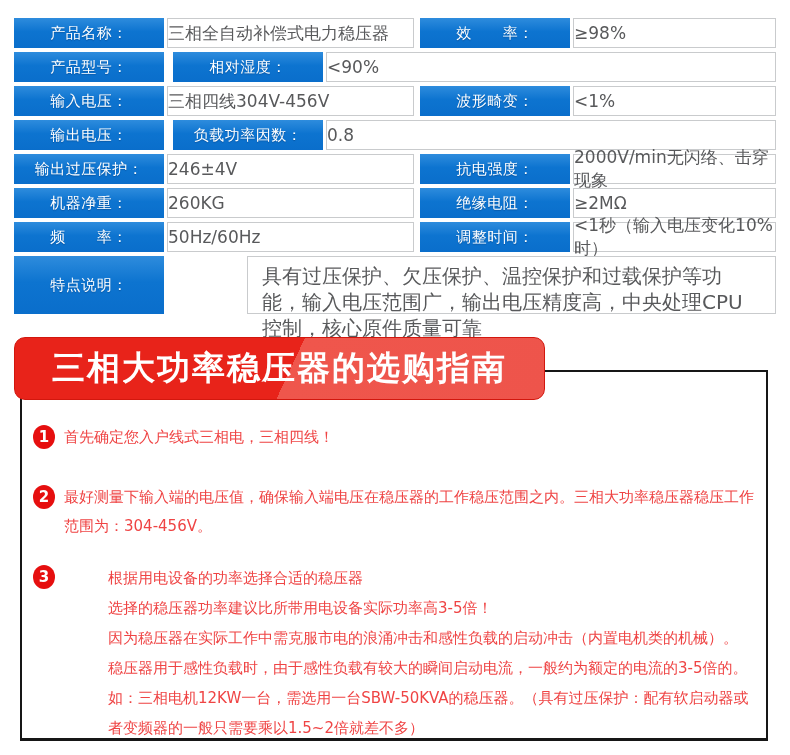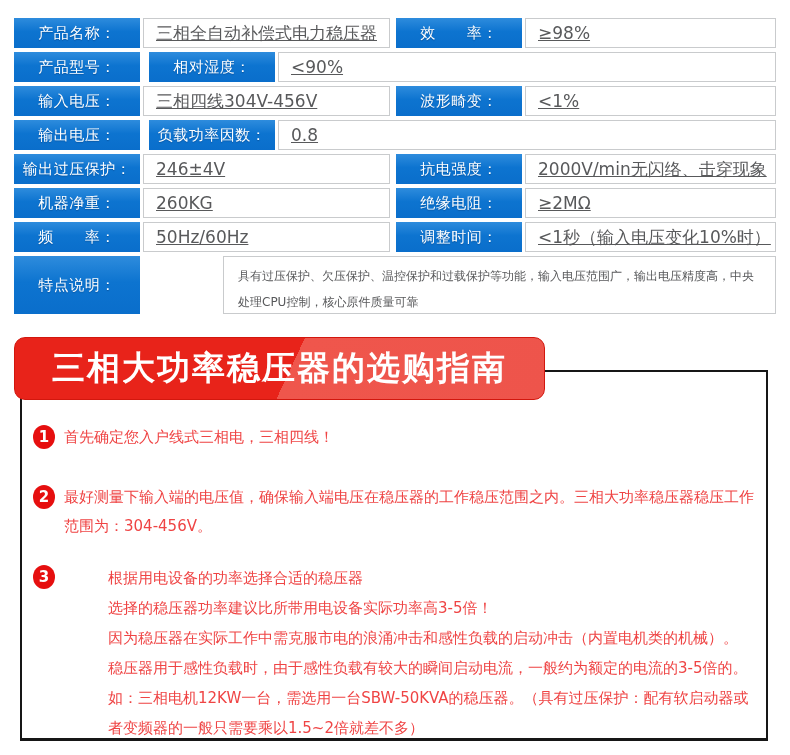--- a/index.html
+++ b/index.html
@@ -7,38 +7,36 @@
     width:790px;height:755px;background:#ffffff;position:relative;overflow:hidden;
     font-family:"DejaVu Sans","Liberation Sans",sans-serif;
   }
   .page{position:absolute;inset:0;}
 
   
   .spec-table{position:absolute;left:14px;top:18px;width:762px;}
   .srow{display:flex;height:30px;margin-bottom:4px;}
   .cell{box-sizing:border-box;display:flex;align-items:center;}
   .lbl{
-    width:126px;justify-content:center;color:#ffffff;font-size:15px;
+    width:150px;justify-content:center;color:#ffffff;font-size:15px;
     background:linear-gradient(180deg,#2e8cdd 0%,#0d74d0 45%,#0a6ecb 100%);
     text-shadow:0 1px 1px rgba(0,40,90,.35);
     flex-shrink:0;letter-spacing:.5px;
   }
   .val{
     background:#ffffff;border:1px solid #c9cbcd;color:#58595b;font-size:17px;
-    padding-left:12px;
-    text-decoration:underline;
   }
   .gap3{width:3px;flex-shrink:0;}
   .gap6{width:6px;flex-shrink:0;}
   .val-left{width:247px;flex-shrink:0;}
   .val-right{flex:1;}
   .frow{display:flex;height:58px;gap:40px;}
   .frow .lbl{height:58px;}
   .fval{
-    flex:1;background:#fff;border:1px solid #c9cbcd;color:#58595b;font-size:12px;
+    flex:1;background:#fff;border:1px solid #c9cbcd;color:#58595b;font-size:20px;
     padding:6px 14px 0 14px;line-height:26px;box-sizing:border-box;
   }
 
   
   .guide-box{
     position:absolute;left:20px;top:370px;width:748px;height:371px;box-sizing:border-box;
     border:2px solid #161616;border-bottom-width:3px;background:#ffffff;z-index:1;
   }
   .guide-banner{
     position:absolute;left:14px;top:337px;width:531px;height:63px;z-index:2;

